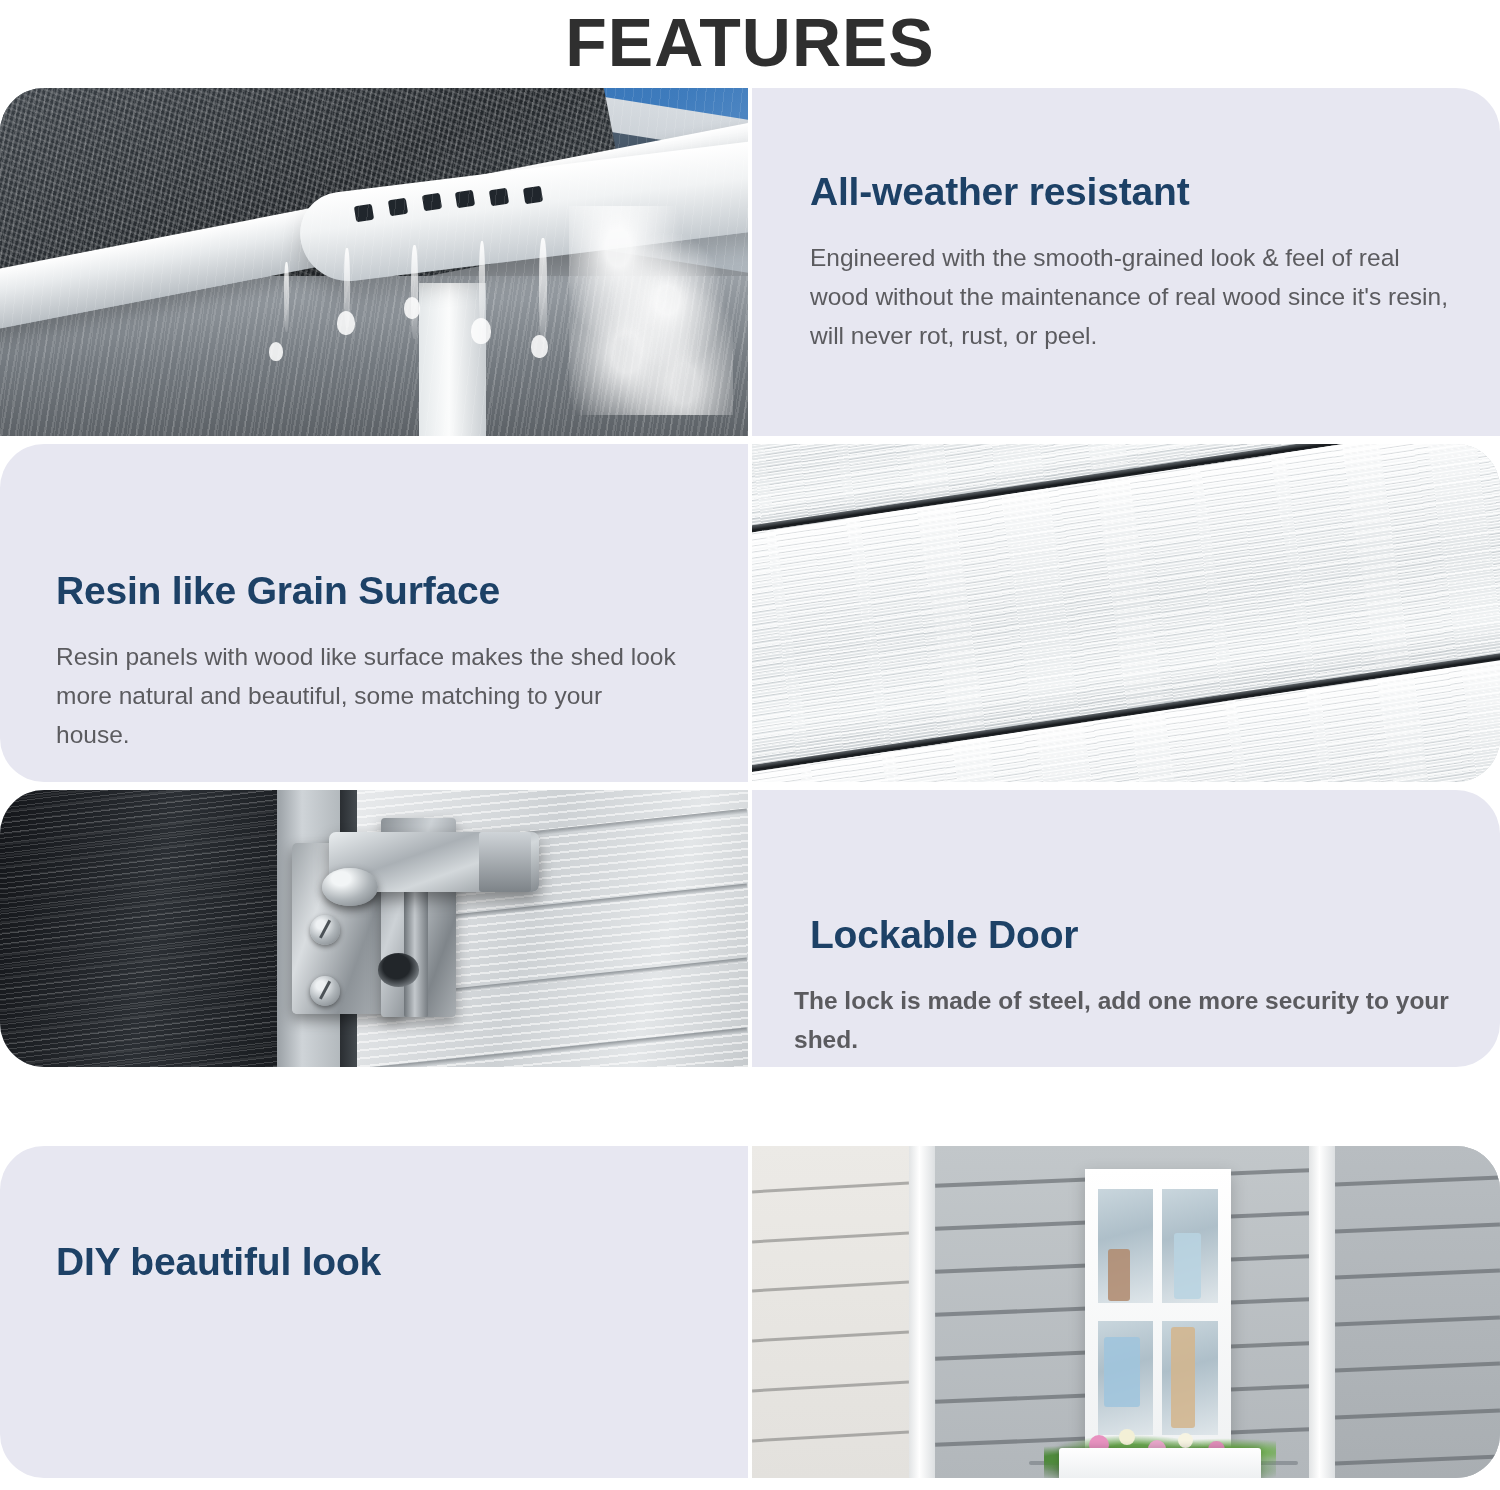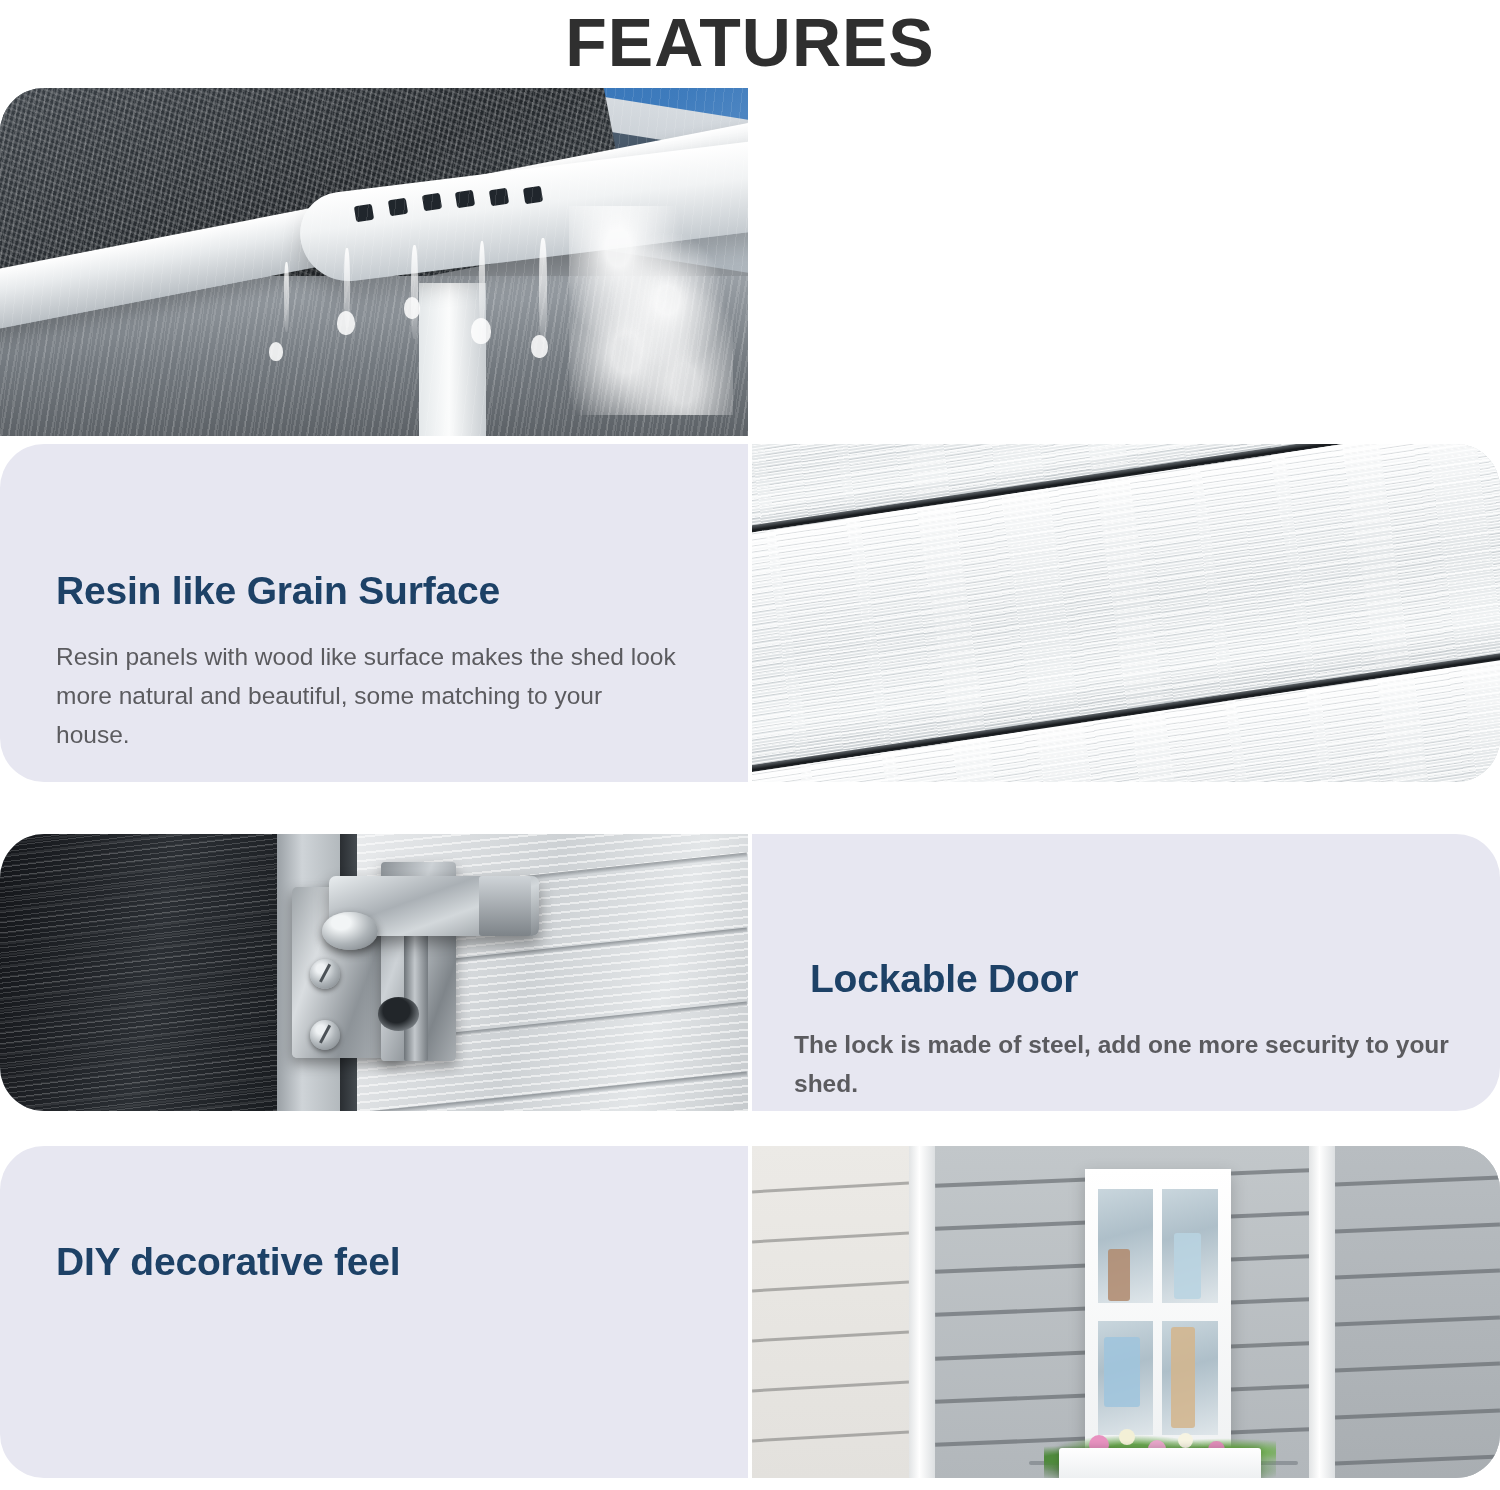--- a/index.html
+++ b/index.html
@@ -22,21 +22,21 @@
   }
 
   
   .row{position:absolute;left:0;width:1500px;}
   .panel{position:absolute;top:0;height:100%;overflow:hidden;}
   .img-panel{background:#cfd2d6;}
   .txt-panel{background:#e7e7f1;}
 
   .r1{top:88px;height:348px;}
   .r2{top:444px;height:338px;}
-  .r3{top:790px;height:277px;margin-top:44px;}
+  .r3{top:790px;height:277px;}
   .r4{top:1146px;height:332px;}
 
   .left{left:0;width:748px;}
   .right{left:752px;width:748px;}
 
   .rt-tl{border-top-left-radius:44px;}
   .rt-tr{border-top-right-radius:44px;}
   .rt-bl{border-bottom-left-radius:44px;}
   .rt-br{border-bottom-right-radius:44px;}
 
@@ -341,20 +341,26 @@
         <div class="drop" style="left:45%;top:64%;width:18px;height:24px;"></div>
         <div class="drop" style="left:54%;top:60%;width:16px;height:22px;"></div>
         <div class="drop" style="left:63%;top:66%;width:20px;height:26px;"></div>
         <div class="drop" style="left:71%;top:71%;width:17px;height:23px;"></div>
         <div class="drop" style="left:36%;top:73%;width:14px;height:19px;"></div>
         <div class="splash"></div>
         <div class="mist"></div>
       </div>
     </div>
 
+    <div class="panel txt-panel right rt-tr">
+      <div class="txt-inner">
+        <div class="heading h1p">All-weather resistant</div>
+        <div class="body b1p">Engineered with the smooth-grained look &amp; feel of real wood without the maintenance of real wood since it's resin, will never rot, rust, or peel.</div>
+      </div>
+    </div>
   </div>
 
   <div class="row r2">
 
     <div class="panel txt-panel left rt-tl rt-bl">
       <div class="txt-inner">
         <div class="heading h2p">Resin like Grain Surface</div>
         <div class="body b2p">Resin panels with wood like surface makes the shed look more natural and beautiful, some matching to your house.</div>
       </div>
     </div>
@@ -402,21 +408,21 @@
         <div class="heading h3p">Lockable Door</div>
         <div class="body b3p">The lock is made of steel, add one more security to your shed.</div>
       </div>
     </div>
   </div>
 
   <div class="row r4">
 
     <div class="panel txt-panel left rt-tl rt-bl">
       <div class="txt-inner">
-        <div class="heading h4p">DIY decorative feel</div>
+        <div class="heading h4p">DIY beautiful look</div>
       </div>
     </div>
 
     <div class="panel img-panel right rt-tr rt-br">
       <div class="ph4">
         <div class="sidewall">
           <div class="sl" style="top:12%"></div>
           <div class="sl" style="top:27%"></div>
           <div class="sl" style="top:42%"></div>
           <div class="sl" style="top:57%"></div>

